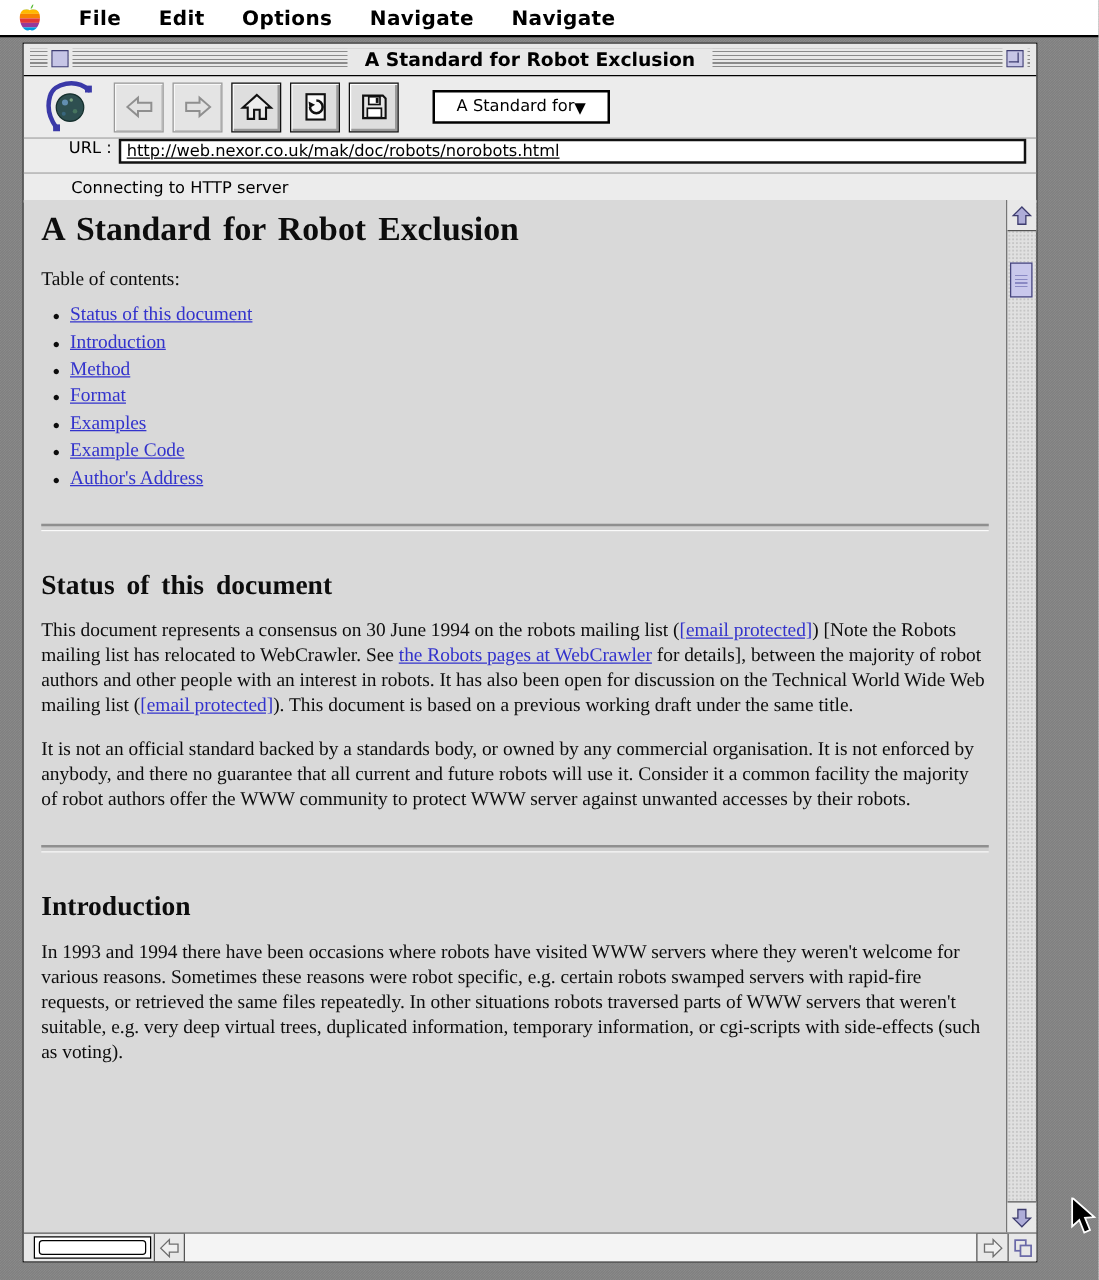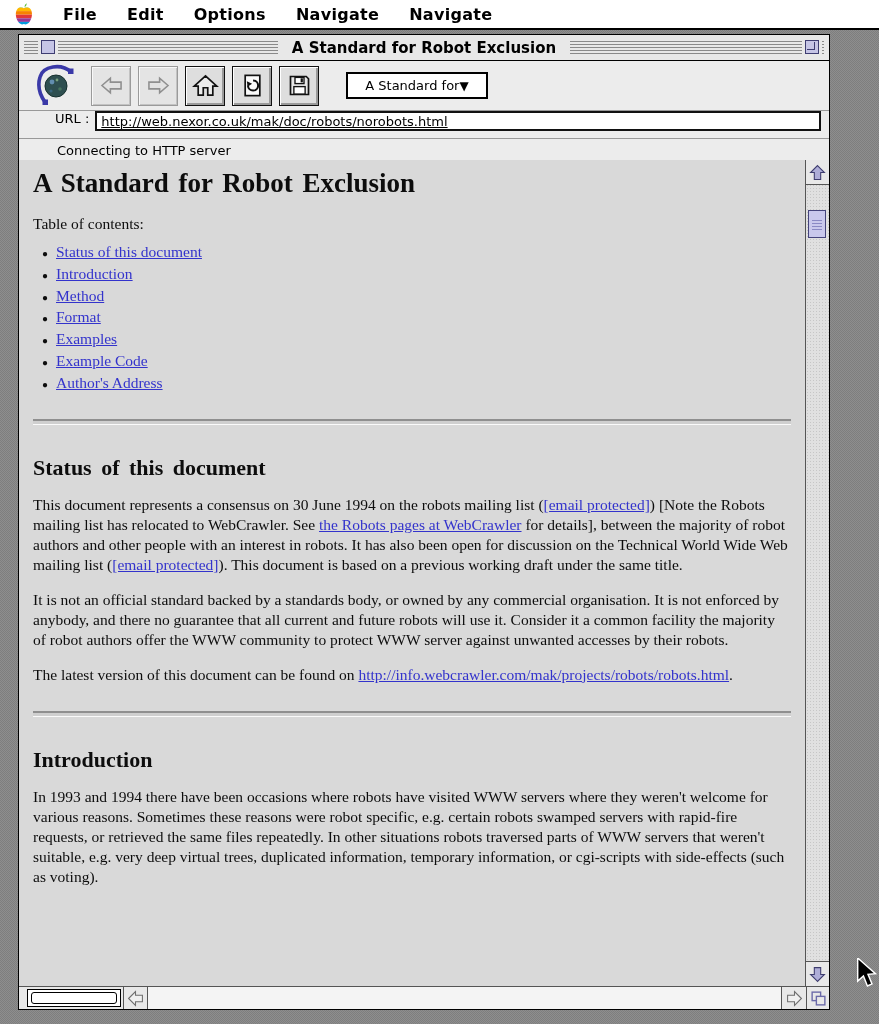--- a/index.html
+++ b/index.html
@@ -238,21 +238,20 @@
             </li>
           <li>
               <span class="bullet">●</span>
               <a class="doc-link" href="#">Author's Address</a>
             </li>
         </ul>
         <hr class="hr1">
         <h2>Status of this document</h2>
         <p><span>This document represents a consensus on 30 June 1994 on the robots mailing list (</span><a class="doc-link" href="#">[email protected]</a><span>) [Note the Robots mailing list has relocated to WebCrawler. See </span><a class="doc-link" href="#">the Robots pages at WebCrawler</a><span> for details], between the majority of robot authors and other people with an interest in robots. It has also been open for discussion on the Technical World Wide Web mailing list (</span><a class="doc-link" href="#">[email protected]</a><span>). This document is based on a previous working draft under the same title.</span></p>
         <p><span>It is not an official standard backed by a standards body, or owned by any commercial organisation. It is not enforced by anybody, and there no guarantee that all current and future robots will use it. Consider it a common facility the majority of robot authors offer the WWW community to protect WWW server against unwanted accesses by their robots.</span></p>
-        <p><span>The latest version of this document can be found on </span><a class="doc-link" href="#">http://info.webcrawler.com/mak/projects/robots/robots.html</a><span>.</span></p>
         <hr>
         <h2>Introduction</h2>
         <p><span>In 1993 and 1994 there have been occasions where robots have visited WWW servers where they weren't welcome for various reasons. Sometimes these reasons were robot specific, e.g. certain robots swamped servers with rapid-fire requests, or retrieved the same files repeatedly. In other situations robots traversed parts of WWW servers that weren't suitable, e.g. very deep virtual trees, duplicated information, temporary information, or cgi-scripts with side-effects (such as voting).</span></p>
       </div>
 
       <div class="v-scroll">
         <div class="scroll-btn scroll-up">
           <svg width="17" height="17" viewBox="0 0 16 16">
             <path d="M8,1.5 L14.5,8 L11,8 L11,14.5 L5,14.5 L5,8 L1.5,8 Z" fill="#aeadd8" stroke="#3d3c6e" stroke-width="1"></path>
           </svg>

